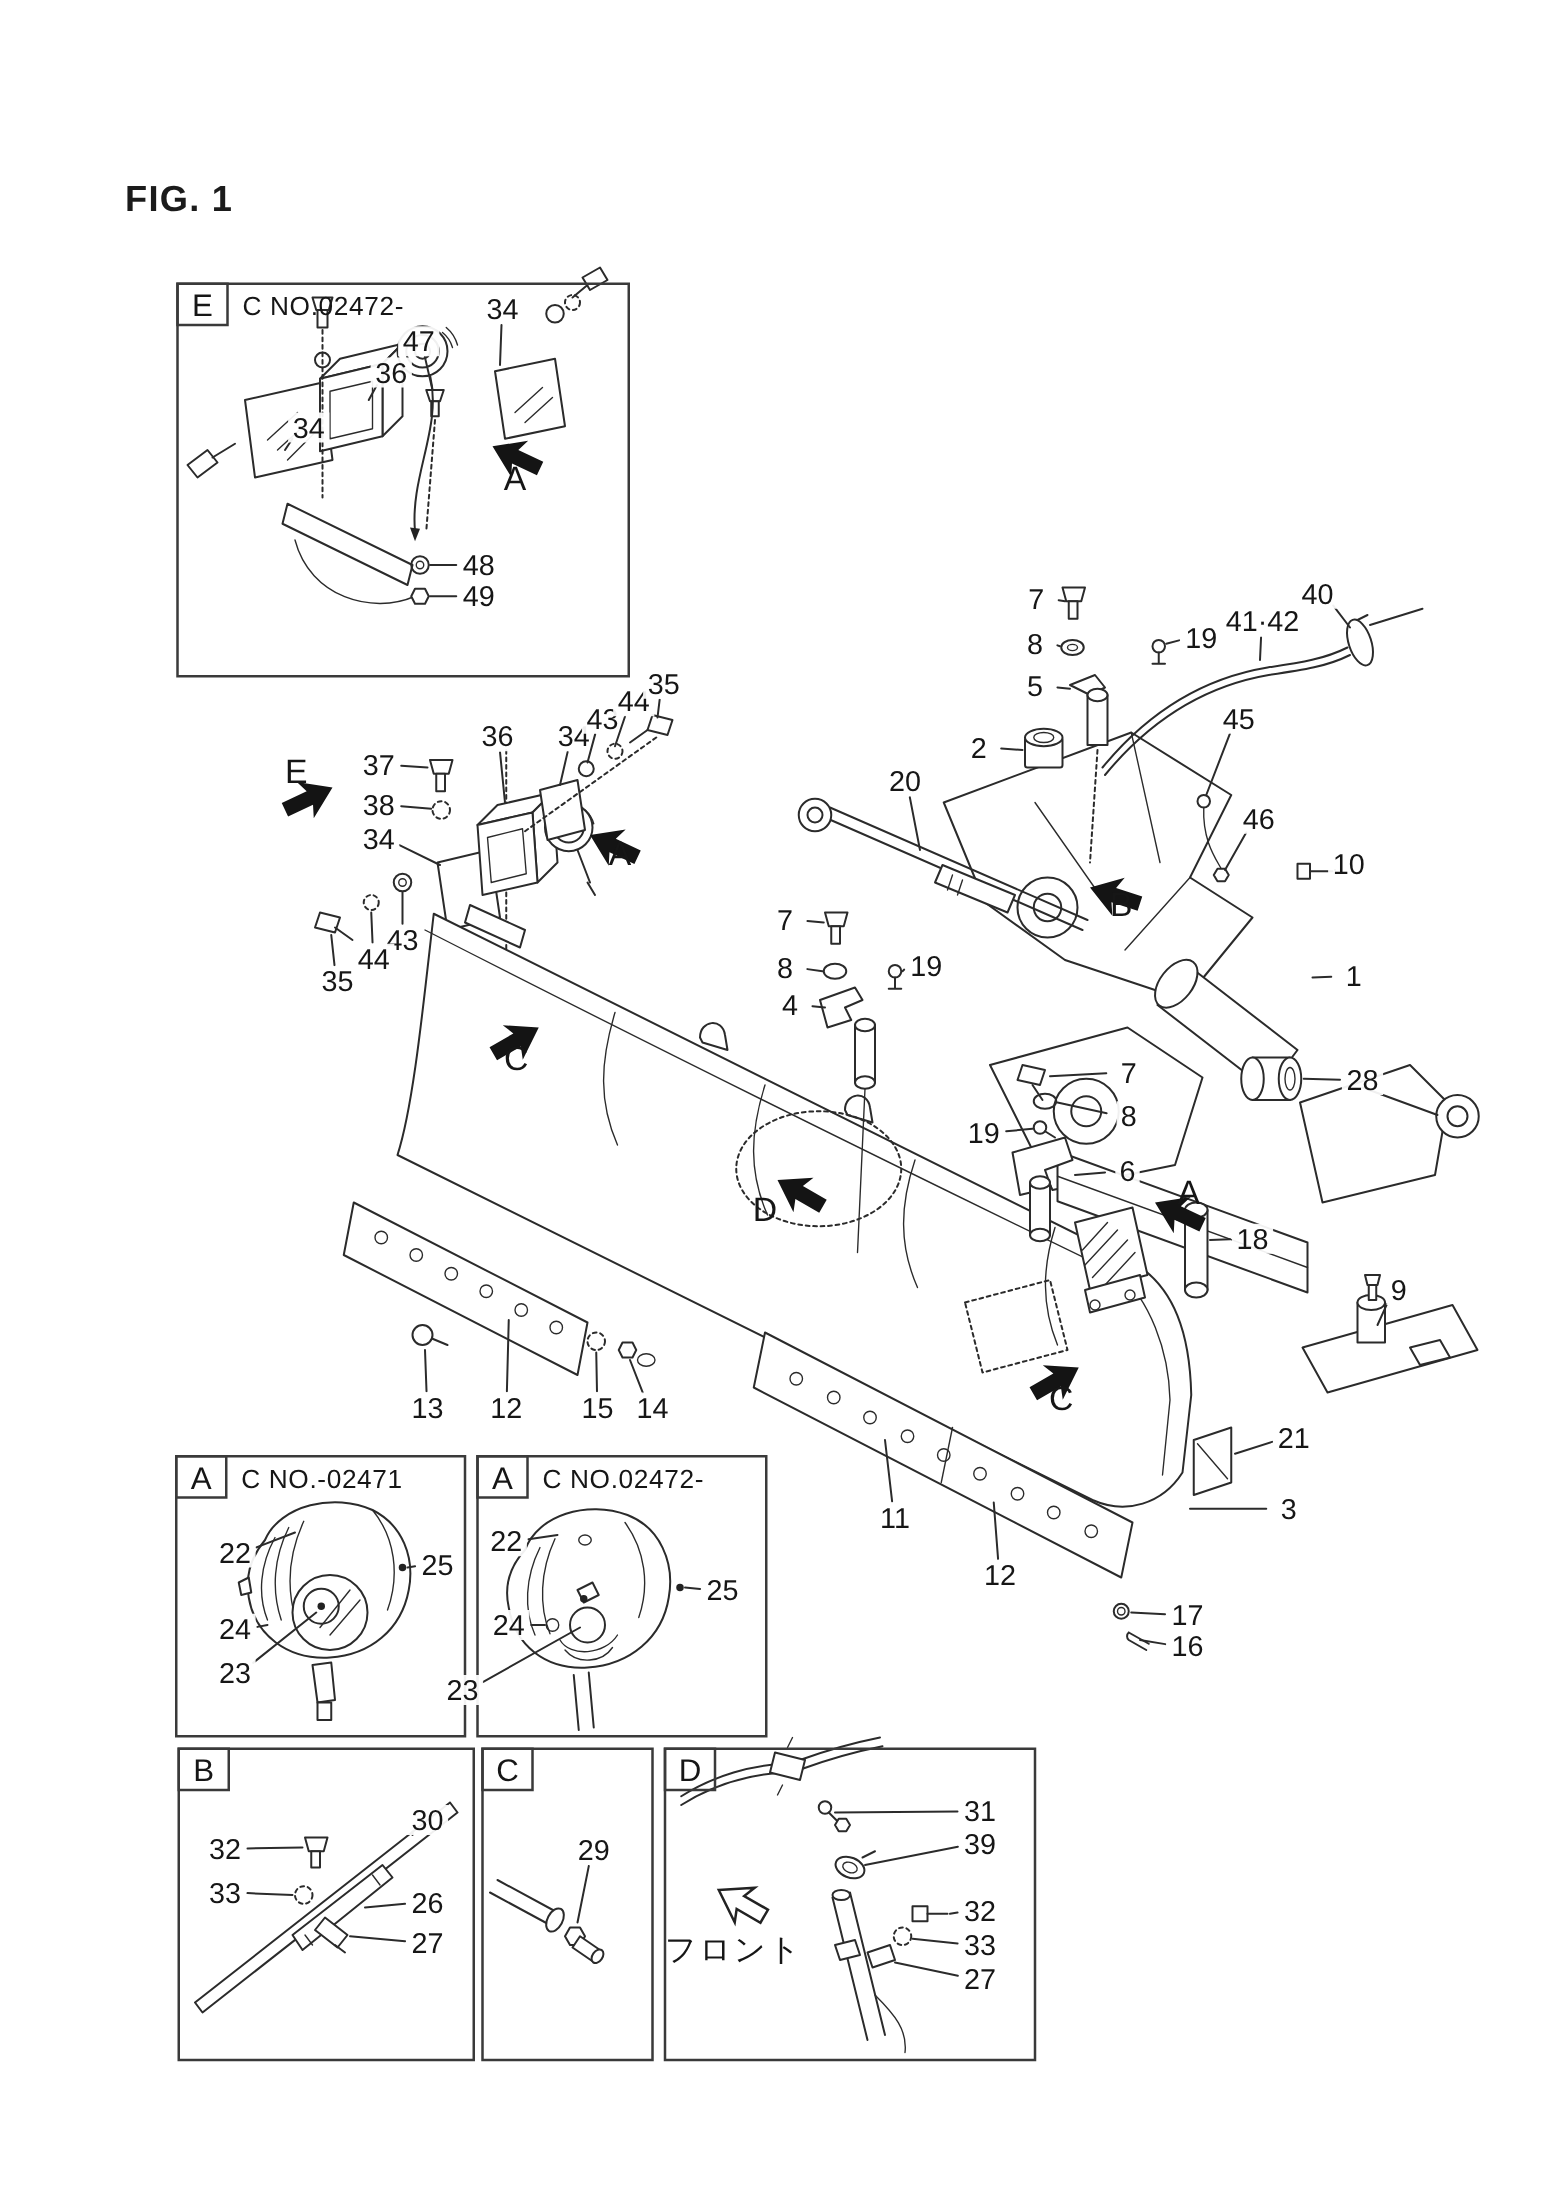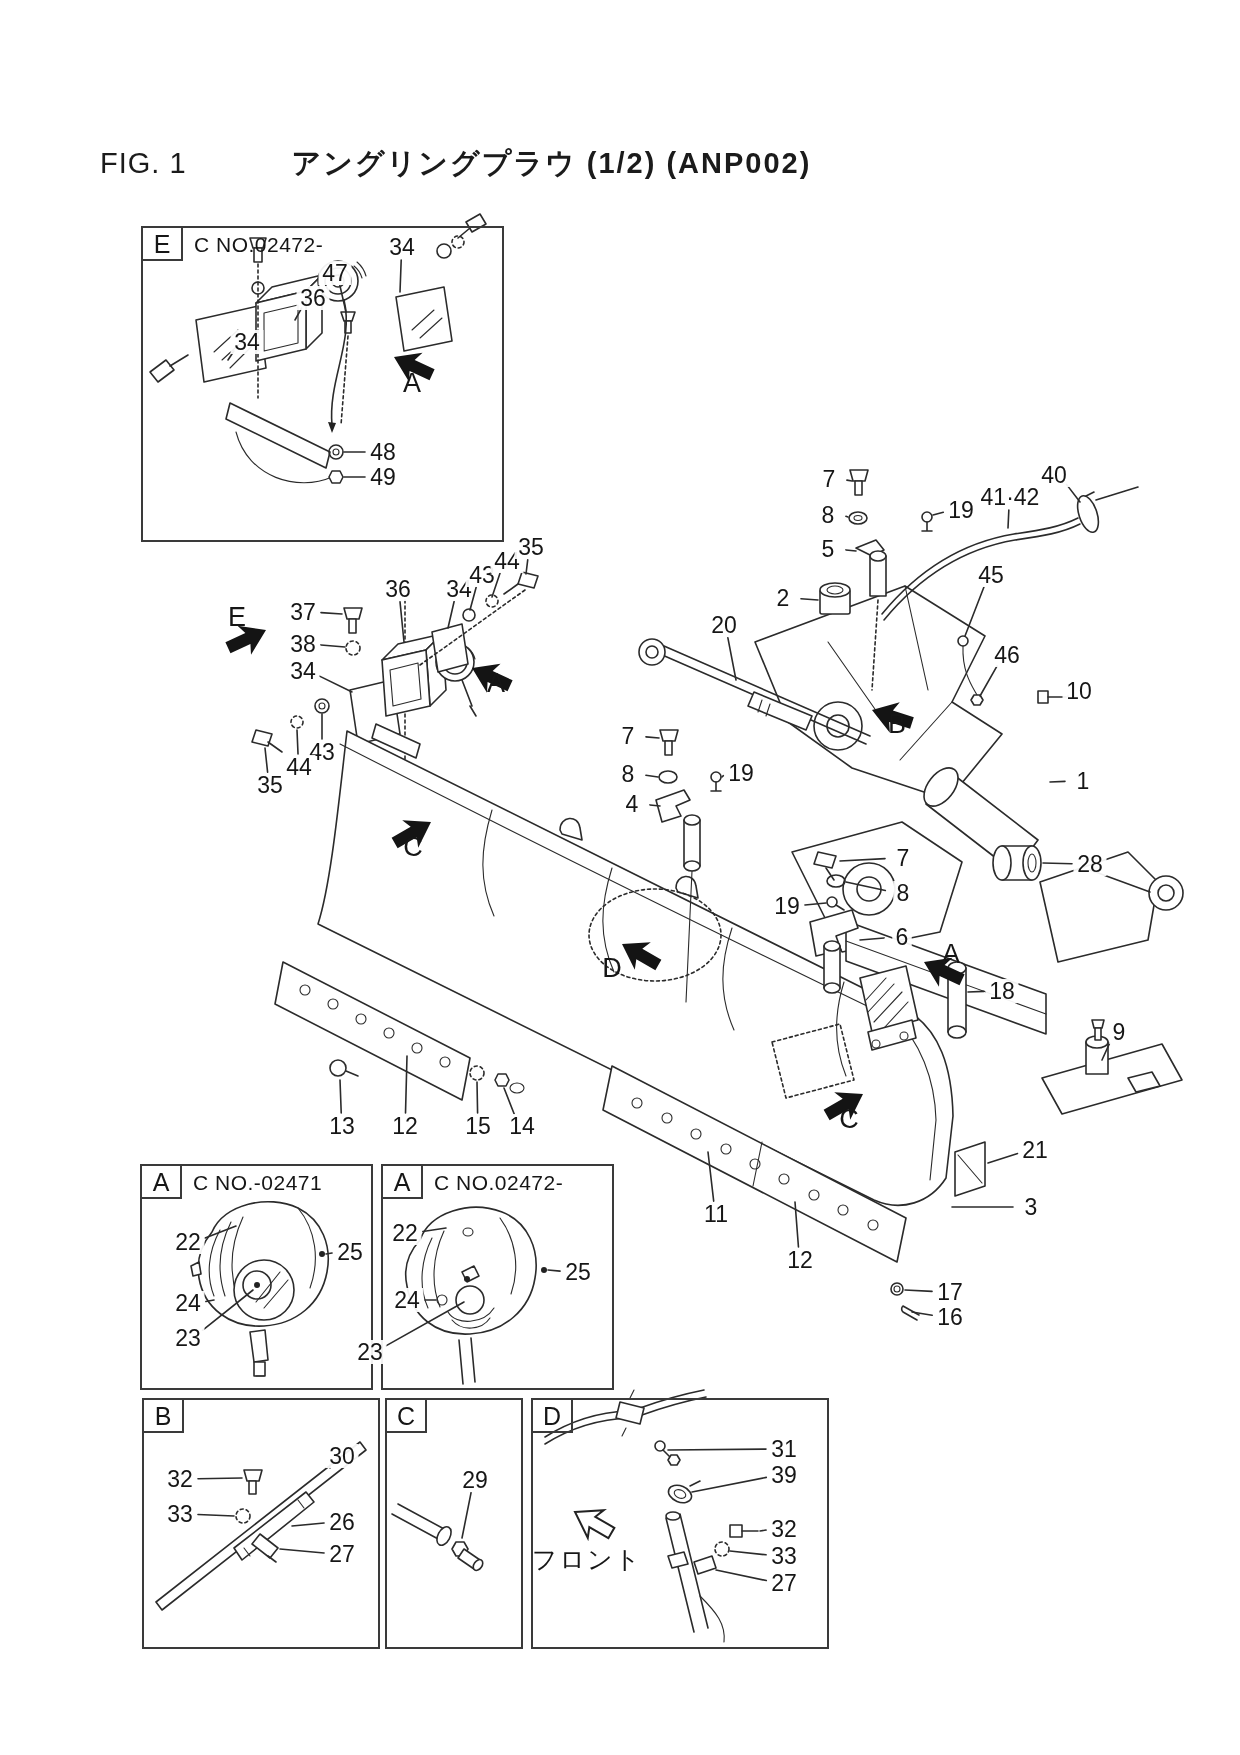--- a/index.html
+++ b/index.html
@@ -1,19 +1,19 @@
 <!DOCTYPE html>
 <html><head>
 <meta charset="utf-8">
 <style>
   html,body{margin:0;padding:0;background:#ffffff;}
   body{width:1240px;height:1755px;position:relative;font-family:"Liberation Sans",sans-serif;overflow:hidden;}
   #page{position:absolute;inset:0;background:#fff;}
   #hdr{position:absolute;left:100px;top:144px;width:1100px;display:flex;gap:0;align-items:baseline;}
-  #fig-label{font-size:29px;font-weight:normal;color:#1b1b1b;letter-spacing:1px;}
+  #fig-label{font-size:29px;font-weight:bold;color:#1b1b1b;letter-spacing:1px;}
   #fig-title{font-size:29px;font-weight:bold;color:#1b1b1b;margin-left:105px;letter-spacing:2px;}
   svg{position:absolute;left:0;top:0;}
   .ln{fill:none;stroke:#2b2b2b;stroke-width:1.6;stroke-linejoin:round;stroke-linecap:round;}
   .lnw{fill:#ffffff;stroke:#2b2b2b;stroke-width:1.6;stroke-linejoin:round;stroke-linecap:round;}
   .thin{stroke-width:1.1;}
   .dash2{stroke-dasharray:3 3;}
   .boxline{fill:none;stroke:#3a3a3a;stroke-width:2;}
   .halo{fill:#ffffff;opacity:0.93;}
   text{font-family:"Liberation Sans",sans-serif;fill:#161616;}
   .callout{font-size:23px;}
@@ -23,21 +23,20 @@
   .front{font-size:25px;letter-spacing:2px;}
   .varrow{fill:#141414;stroke:none;}
   .openarrow{fill:#ffffff;stroke:#222;stroke-width:2;}
 </style>
 </head>
 <body>
 
 <div id="page">
   <div id="hdr">
     <span id="fig-label">FIG. 1</span>
-    <span id="fig-title">アングリングプラウ (1/2) (ANP002)</span>
   </div>
 
   <svg id="diagram-svg" width="1240" height="1755" viewBox="0 0 1240 1755">
 
     <g>
       <path class="lnw" d="M196,320 L258,306 L266,368 L204,382 Z"></path>
       <path class="ln thin" d="M214,352 L238,330 M222,360 L246,338 M230,368 L252,346"></path>
       <circle class="ln" cx="276" cy="331" r="7"></circle>
         <circle class="ln thin" cx="276" cy="331" r="3"></circle>
       <circle class="ln dash2" cx="291" cy="321" r="6"></circle>

